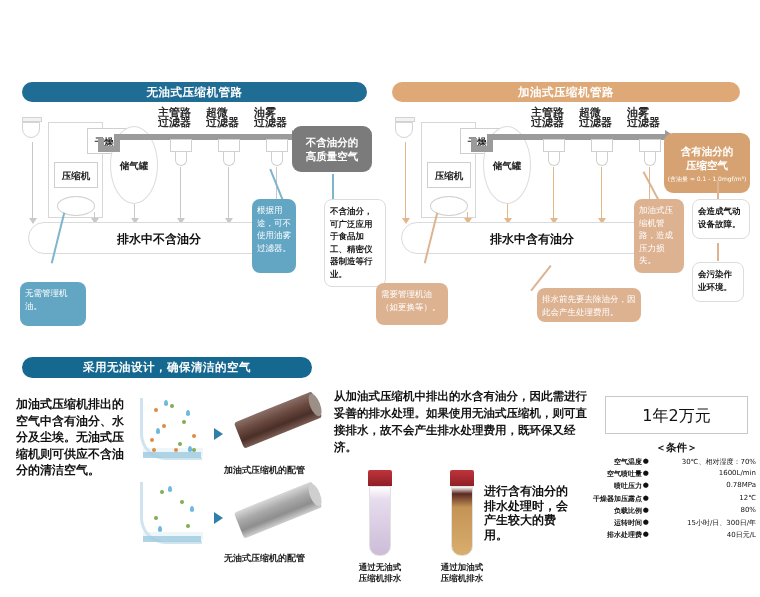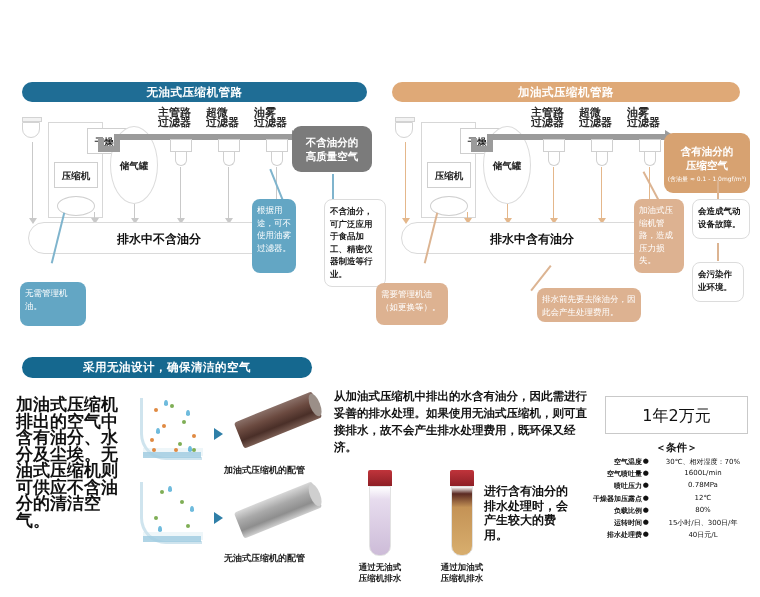--- a/index.html
+++ b/index.html
@@ -121,21 +121,21 @@
   .co-blue   { background:#63a6c4; color:#fff; }
   .co-orange { background:#ddb291; color:#fff; }
   .co-white  { background:#fff; color:#1a1a1a; border:1.1px solid #dcdcdc; font-weight:bold; }
 
   .leader { position:absolute; background:#7fb4cd; }
   .leader-o { position:absolute; background:#dcb492; }
 
   
   .bl-text {
     position:absolute; left:16px; top:396px; width:110px;
-    font-size:17px; font-weight:bold; color:#111; line-height:16.5px;
+    font-size:12px; font-weight:bold; color:#111; line-height:16.5px;
   }
   .flowfig { position:absolute; }
   .bend {
     position:absolute; width:62px; height:62px;
     border-left:3px solid #cfe4ee; border-bottom:3px solid #cfe4ee;
     border-bottom-left-radius:26px; background:transparent;
   }
   .bend-fill {
     position:absolute; background:#cfe4ee; opacity:.35;
   }
@@ -182,21 +182,21 @@
     position:absolute; left:605px; top:441px; width:143px;
     text-align:center; font-size:10.5px; font-weight:bold; color:#111;
   }
   .cond-table {
     position:absolute; left:572px; top:456px; width:184px;
     font-size:7px; color:#111; border-collapse:collapse;
   }
   .cond-table td { padding:1.1px 0; vertical-align:top; }
   .cond-key { text-align:right; font-weight:bold; white-space:nowrap; }
   .cond-dot { text-align:center; width:8px; }
-  .cond-val { text-align:center; padding-left:5px; white-space:nowrap;margin-left:40px; }
+  .cond-val { text-align:right; padding-left:5px; white-space:nowrap;margin-left:40px; }
 
   .tube { position:absolute; width:24px; height:86px; }
   .tube-cap {
     position:absolute; top:0; left:0; width:24px; height:16px;
     background:linear-gradient(180deg,#c0343b,#8e1f26); border-radius:2px 2px 0 0;
   }
   .tube-body {
     position:absolute; top:16px; left:1px; width:22px; height:70px;
     border-radius:0 0 10px 10px; border:1px solid #e2e2e2;
   }

